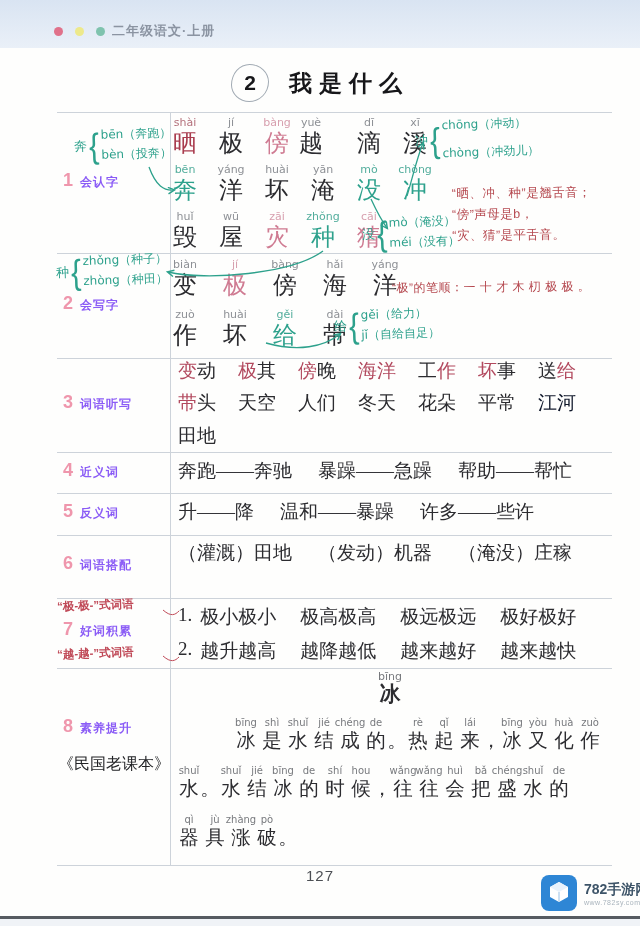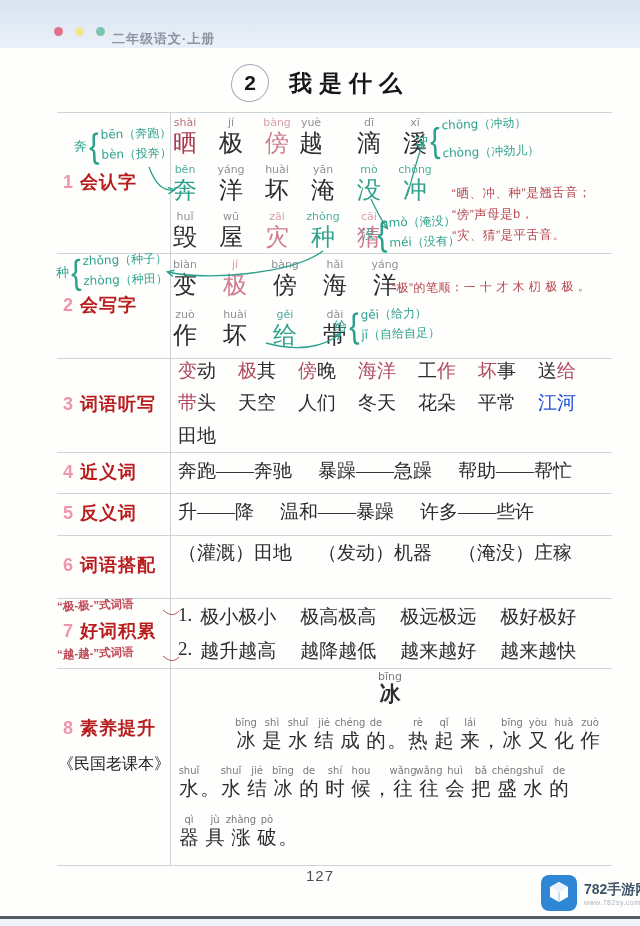--- a/index.html
+++ b/index.html
@@ -3,32 +3,32 @@
 <meta charset="utf-8">
 <style>
   html,body{margin:0;padding:0;}
   body{width:640px;height:926px;background:#ffffff;font-family:"Liberation Sans",sans-serif;}
   .screen{position:relative;width:640px;height:926px;background:#fefefd;overflow:hidden;}
   .abs{position:absolute;}
   .ser{font-family:"Liberation Serif","DejaVu Serif",serif;}
   
   .topbar{position:absolute;top:0;left:0;width:640px;height:48px;background:linear-gradient(#d9e4f2,#eaf0f8);}
   .dot{position:absolute;top:27px;width:9px;height:9px;border-radius:50%;}
-  .booklabel{position:absolute;left:112px;top:22px;font-size:13px;font-weight:600;color:#8b94a2;letter-spacing:1px;margin-top:8px;}
+  .booklabel{position:absolute;left:112px;top:22px;font-size:13px;font-weight:600;color:#8b94a2;letter-spacing:1px;}
   
   .title{position:absolute;top:64px;left:0;width:640px;display:flex;justify-content:center;align-items:center;gap:20px;}
   .circle{width:36px;height:36px;border:1.6px solid #a2abb4;border-radius:49% 51% 52% 48% / 55% 47% 53% 45%;display:flex;align-items:center;justify-content:center;font-weight:bold;font-size:21px;color:#17171a;}
   .titletext{font-size:23px;font-weight:bold;color:#17171a;letter-spacing:7px;}
   
   .hline{position:absolute;left:57px;width:555px;height:1px;background:#cdd3da;}
   .vline{position:absolute;left:170px;top:112px;width:1px;height:753px;background:#cdd3da;}
   
   .rlabel{display:flex;gap:7px;align-items:baseline;white-space:nowrap;}
   .rln{font-weight:700;font-size:18px;}
-  .rlt{color:#b91c1c;font-weight:700;font-size:18px;letter-spacing:1px;}
+  .rlt{color:#8b5cf6;font-weight:700;font-size:12px;letter-spacing:1px;}
   .label2{left:56px;top:754px;width:116px;text-align:center;font-size:16px;color:#222326;}
   
   .gcell{position:absolute;width:46px;text-align:center;}
   .gpy{font-family:"DejaVu Sans",sans-serif;font-size:11px;height:14px;line-height:14px;white-space:nowrap;}
   .gch{font-size:24px;line-height:27px;}
   
   .flexline{display:flex;gap:22px;white-space:nowrap;}
   .word{font-size:19px;color:#2c2c30;}
   
   .hw{display:flex;align-items:center;gap:2px;color:#2da18c;transform:rotate(-2deg);}
@@ -290,21 +290,21 @@
       <span class="word ser"><span style="color: rgb(178, 73, 94);">坏</span><span style="color: rgb(44, 44, 48);">事</span></span>
       <span class="word ser"><span style="color: rgb(44, 44, 48);">送</span><span style="color: rgb(178, 73, 94);">给</span></span>
     </div>
   <div class="abs flexline" id="r3l1" style="left:178px;top:390px">
       <span class="word ser"><span style="color: rgb(178, 73, 94);">带</span><span style="color: rgb(44, 44, 48);">头</span></span>
       <span class="word ser"><span style="color: rgb(44, 44, 48);">天空</span></span>
       <span class="word ser"><span style="color: rgb(44, 44, 48);">人们</span></span>
       <span class="word ser"><span style="color: rgb(44, 44, 48);">冬天</span></span>
       <span class="word ser"><span style="color: rgb(44, 44, 48);">花朵</span></span>
       <span class="word ser"><span style="color: rgb(44, 44, 48);">平常</span></span>
-      <span class="word ser"><span style="color: #1d4ed8;">江河</span></span>
+      <span class="word ser"><span style="color: #0f172a;">江河</span></span>
     </div>
   <div class="abs flexline" id="r3l2" style="left:178px;top:423px">
       <span class="word ser"><span style="color: rgb(44, 44, 48);">田地</span></span>
     </div>
 
   <div class="abs flexline" id="r4" style="left:178px;top:458px;gap:26px">
       <span class="word ser">奔跑——奔驰</span>
       <span class="word ser">暴躁——急躁</span>
       <span class="word ser">帮助——帮忙</span>
     </div>

